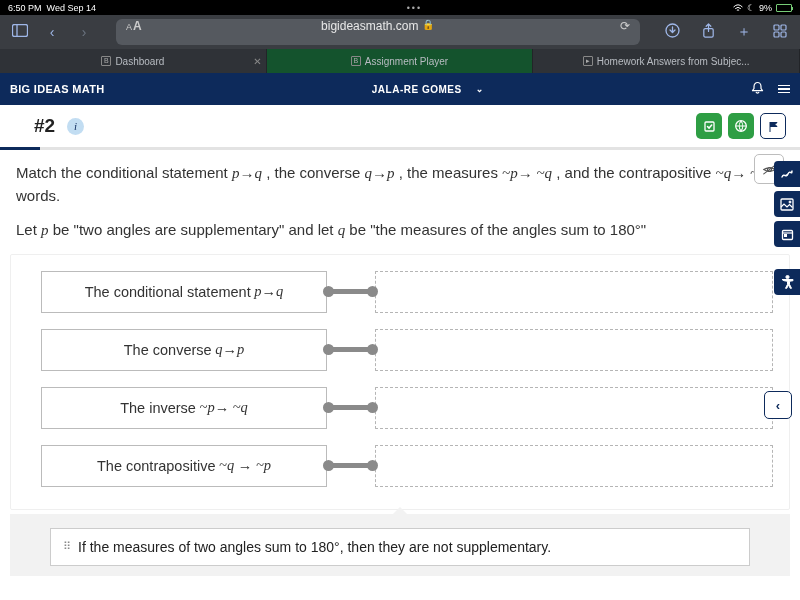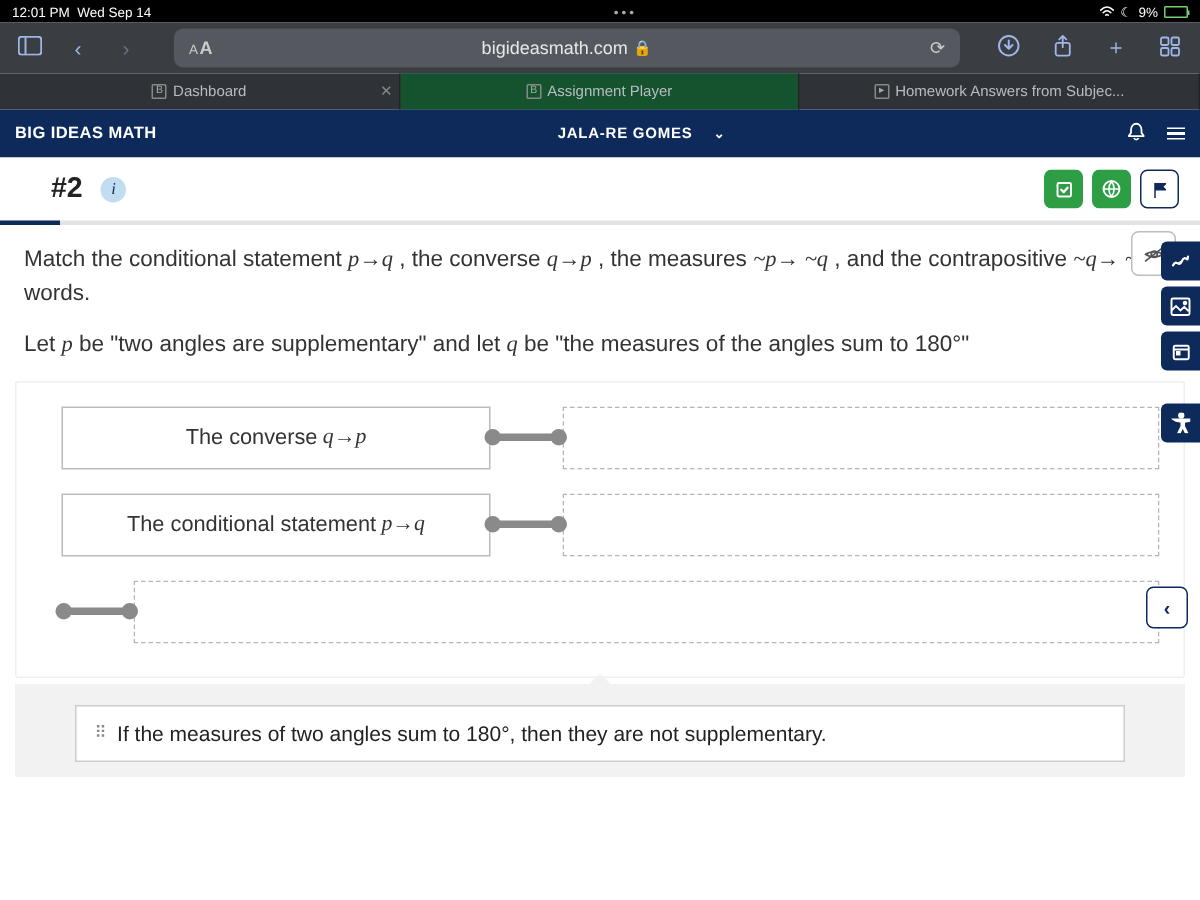--- a/index.html
+++ b/index.html
@@ -11,21 +11,21 @@
   .status-right { flex: 0 0 auto; display: flex; align-items: center; gap: 4px; }
   .battery { width: 16px; height: 8px; border: 1px solid #7c7; border-radius: 1px; position: relative; }
   .battery::after { content: ""; position: absolute; right: -2px; top: 2px; width: 1px; height: 3px; background: #7c7; }
   .battery-fill { height: 100%; width: 12%; background: #7c7; }
   
   .safari-toolbar { height: 34px; background: #3a3d42; display: flex; align-items: center; gap: 10px; padding: 0 10px; }
   .tb-btn { color: #9fb7e8; width: 20px; text-align: center; font-size: 14px; cursor: pointer; }
   .tb-btn.dim { color: #6b7480; }
   .tb-left { display: flex; align-items: center; gap: 12px; }
   .tb-right { display: flex; align-items: center; gap: 16px; margin-left: auto; }
-  .url-pill { flex: 1; margin: 0 12px; height: 26px; background: #55595f; border-radius: 6px; display: flex; align-items: center; justify-content: center; position: relative; color: #e8e8e8; font-size: 12px; }
+  .url-pill { flex: 1; margin: 0 12px; height: 26px; background: #55595f; border-radius: 6px; display: flex; justify-content: center; position: relative; color: #e8e8e8; font-size: 12px; }
   .url-pill .aa { position: absolute; left: 10px; font-size: 9px; color: #ccc; letter-spacing: 1px; }
   .url-pill .aa b { font-size: 12px; font-weight: 600; }
   .url-pill .refresh { position: absolute; right: 10px; color: #ccc; }
   .lock-icon { font-size: 10px; margin-left: 4px; color: #ccc; }
   
   .tab-strip { height: 24px; background: #2f3237; display: flex; }
   .tab { flex: 1; display: flex; align-items: center; justify-content: center; gap: 4px; color: #b8bcc2; font-size: 10px; border-right: 1px solid #222428; position: relative; padding: 0 4px; }
   .tab.active { background: #14532d; }
   .tab .fav { width: 10px; height: 10px; border: 1px solid #888; border-radius: 1px; font-size: 7px; line-height: 8px; text-align: center; color: #aaa; }
   .tab .close-x { position: absolute; right: 4px; color: #888; font-size: 10px; }
@@ -75,21 +75,21 @@
   .rail-btn svg { fill:#fff; stroke:#fff; }
   .rail-spacer { height: 14px; }
   
   .caret-panel { position: absolute; right: 8px; top: 286px; width: 28px; height: 28px; border: 1.5px solid #0d2a5b; border-radius: 5px; background: #fff; display: flex; align-items: center; justify-content: center; color: #0d2a5b; cursor: pointer; font-weight:700; }
 </style>
 </head>
 <body>
 
 <div class="status-bar">
   <div class="status-left">
-    <span>12:01 PM</span>&nbsp;&nbsp;<span>Wed Sep 14</span>
+    <span>6:50 PM</span>&nbsp;&nbsp;<span>Wed Sep 14</span>
   </div>
   <div class="status-center">•••</div>
   <div class="status-right">
     <svg width="10" height="8" viewBox="0 0 12 9">
         <path d="M1 3 Q6 -2 11 3 M3 5 Q6 2 9 5 M5 7 Q6 6 7 7" stroke="#fff" stroke-width="1.2" fill="none" stroke-linecap="round"></path>
       </svg>
     <span style="font-size:9px">☾</span>
     <span>9%</span>
     <span class="battery"><span class="battery-fill"></span></span>
   </div>
@@ -215,30 +215,36 @@
         <span>Match the conditional statement </span><span class="mi">p→q</span><span> , the converse </span><span class="mi">q→p</span><span> , the measures  </span><span class="mi">~p→ ~q</span><span> , and the contrapositive  </span><span class="mi">~q→ ~p</span><span> in words.</span>
       </p>
       <p>
         <span>Let </span><span class="mi">p</span><span> be "two angles are supplementary" and let </span><span class="mi">q</span><span> be "the measures of the angles sum to 180°"</span>
       </p>
     </div>
   </div>
 
   <div class="match-area">
     <div class="match-row">
+      <div class="label-box"><span>The conditional statement  </span>&nbsp;<span class="mi">p→q</span></div>
+      <div class="connector"></div>
+      <div class="drop-box"></div>
+    </div>
+    <div class="match-row">
       <div class="label-box"><span>The converse  </span>&nbsp;<span class="mi">q→p</span></div>
       <div class="connector"></div>
       <div class="drop-box"></div>
     </div>
     <div class="match-row">
-      <div class="label-box"><span>The conditional statement  </span>&nbsp;<span class="mi">p→q</span></div>
-      <div class="connector"></div>
-      <div class="drop-box"></div>
-    </div>
-    <div class="match-row">
+      <div class="label-box"><span>The inverse   </span>&nbsp;<span class="mi">~p→ ~q</span></div>
+      <div class="connector"></div>
+      <div class="drop-box"></div>
+    </div>
+    <div class="match-row">
+      <div class="label-box"><span>The contrapositive   </span>&nbsp;<span class="mi">~q → ~p</span></div>
       <div class="connector"></div>
       <div class="drop-box"></div>
     </div>
   </div>
 
   <div class="answer-bank">
     <div class="answer-chip">
       <span class="grip">⠿</span>
       <span>If the measures of two angles sum to 180°, then they are not supplementary.</span>
     </div>

